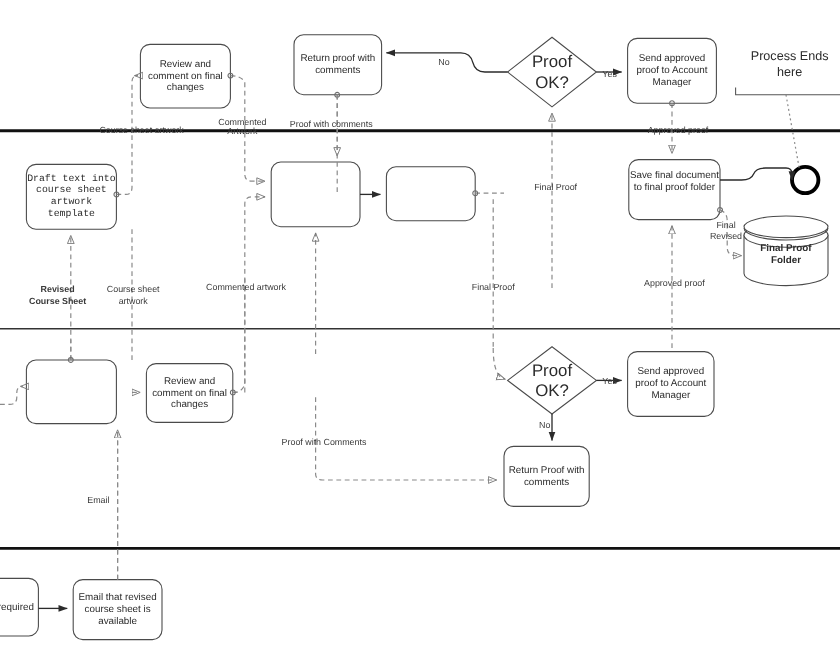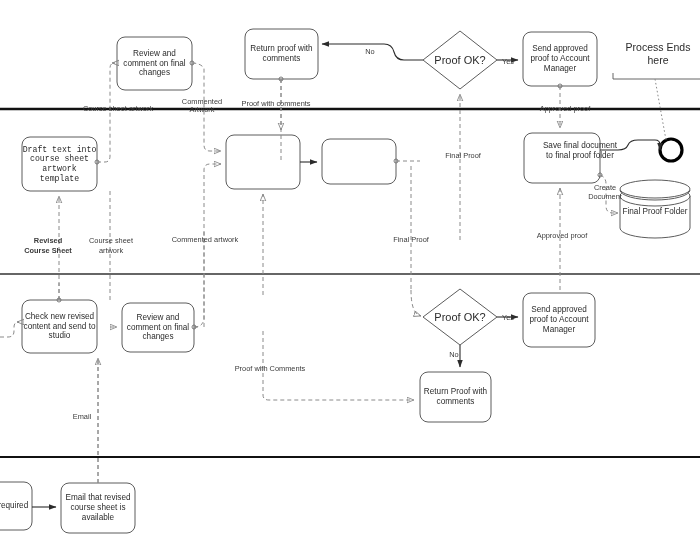--- a/index.html
+++ b/index.html
@@ -32,30 +32,31 @@
     pointer-events: none;
     line-height: 1.18;
   }
   .task-label {
     font-size: 8.2px;
     display: flex;
     align-items: center;
     justify-content: center;
   }
   .gw-label {
-    font-size: 11px;
+    font-size: 14px;
     display: flex;
     align-items: center;
     justify-content: center;
   }
   .db-label {
     font-size: 8.2px;
     display: flex;
     align-items: center;
     justify-content: center;
+    font-weight: bold;
   }
   .flow-label {
     font-size: 7.4px;
     color: #3a3a3a;
   }
   .anno-label {
     font-size: 10.5px;
     color: #2b2b2b;
     line-height: 1.25;
   }
@@ -201,23 +202,22 @@
   <div class="task-label" style="left:117px; top:37px; width:75px; height:53px;">Review and comment on final changes</div>
 
   <div class="task-label" style="left:245px; top:29px; width:73px; height:50px;">Return proof with comments</div>
 
   <div class="task-label" style="left:523px; top:32px; width:74px; height:54px;">Send approved proof to Account Manager</div>
 
   <div class="task-label" style="left:22px; top:137px; width:75px; height:54px;font-family:Liberation Mono, monospace;">Draft text into course sheet artwork template</div>
 
 
 
-  <div class="task-label" style="left:542px; top:133px; width:76px; height:36px;">Save final document to final proof folder</div>
-
-  <div class="task-label" style="left:22px; top:300px; width:75px; height:53px;">Check new revised content and send to studio</div>
+  <div class="task-label" style="left:524px; top:133px; width:76px; height:36px;">Save final document to final proof folder</div>
+
 
   <div class="task-label" style="left:122px; top:303px; width:72px; height:49px;">Review and comment on final changes</div>
 
   <div class="task-label" style="left:523px; top:293px; width:72px; height:54px;">Send approved proof to Account Manager</div>
 
   <div class="task-label" style="left:420px; top:372px; width:71px; height:50px;">Return Proof with comments</div>
 
   <div class="task-label" style="left:-42px; top:482px; width:74px; height:48px;">ntent and required</div>
 
   <div class="task-label" style="left:61px; top:483px; width:74px; height:50px;">Email that revised course sheet is available</div>
@@ -243,21 +243,21 @@
   <div class="flow-label" style="left:85px; top:236px; width:52px; line-height:1.35;">Course sheet artwork</div>
 
   <div class="flow-label" style="left:166px; top:236px; width:78px;">Commented artwork</div>
 
   <div class="flow-label" style="left:438px; top:152px; width:50px;">Final Proof</div>
 
   <div class="flow-label" style="left:386px; top:236px; width:50px;">Final Proof</div>
 
   <div class="flow-label" style="left:527px; top:232px; width:70px;">Approved proof</div>
 
-  <div class="flow-label" style="left:588px; top:183px; width:34px; line-height:1.25; text-align:center;">Create Document</div>
+  <div class="flow-label" style="left:588px; top:183px; width:34px; line-height:1.25; text-align:center;">Final Revised</div>
 
   <div class="flow-label" style="left:222px; top:365px; width:96px;">Proof with Comments</div>
 
   <div class="flow-label" style="left:62px; top:413px; width:40px;">Email</div>
 
   <div class="yn-label" style="left:362px; top:47px; width:16px;">No</div>
 
   <div class="yn-label" style="left:499px; top:57px; width:18px;">Yes</div>
 
   <div class="yn-label" style="left:499px; top:313px; width:18px;">Yes</div>

